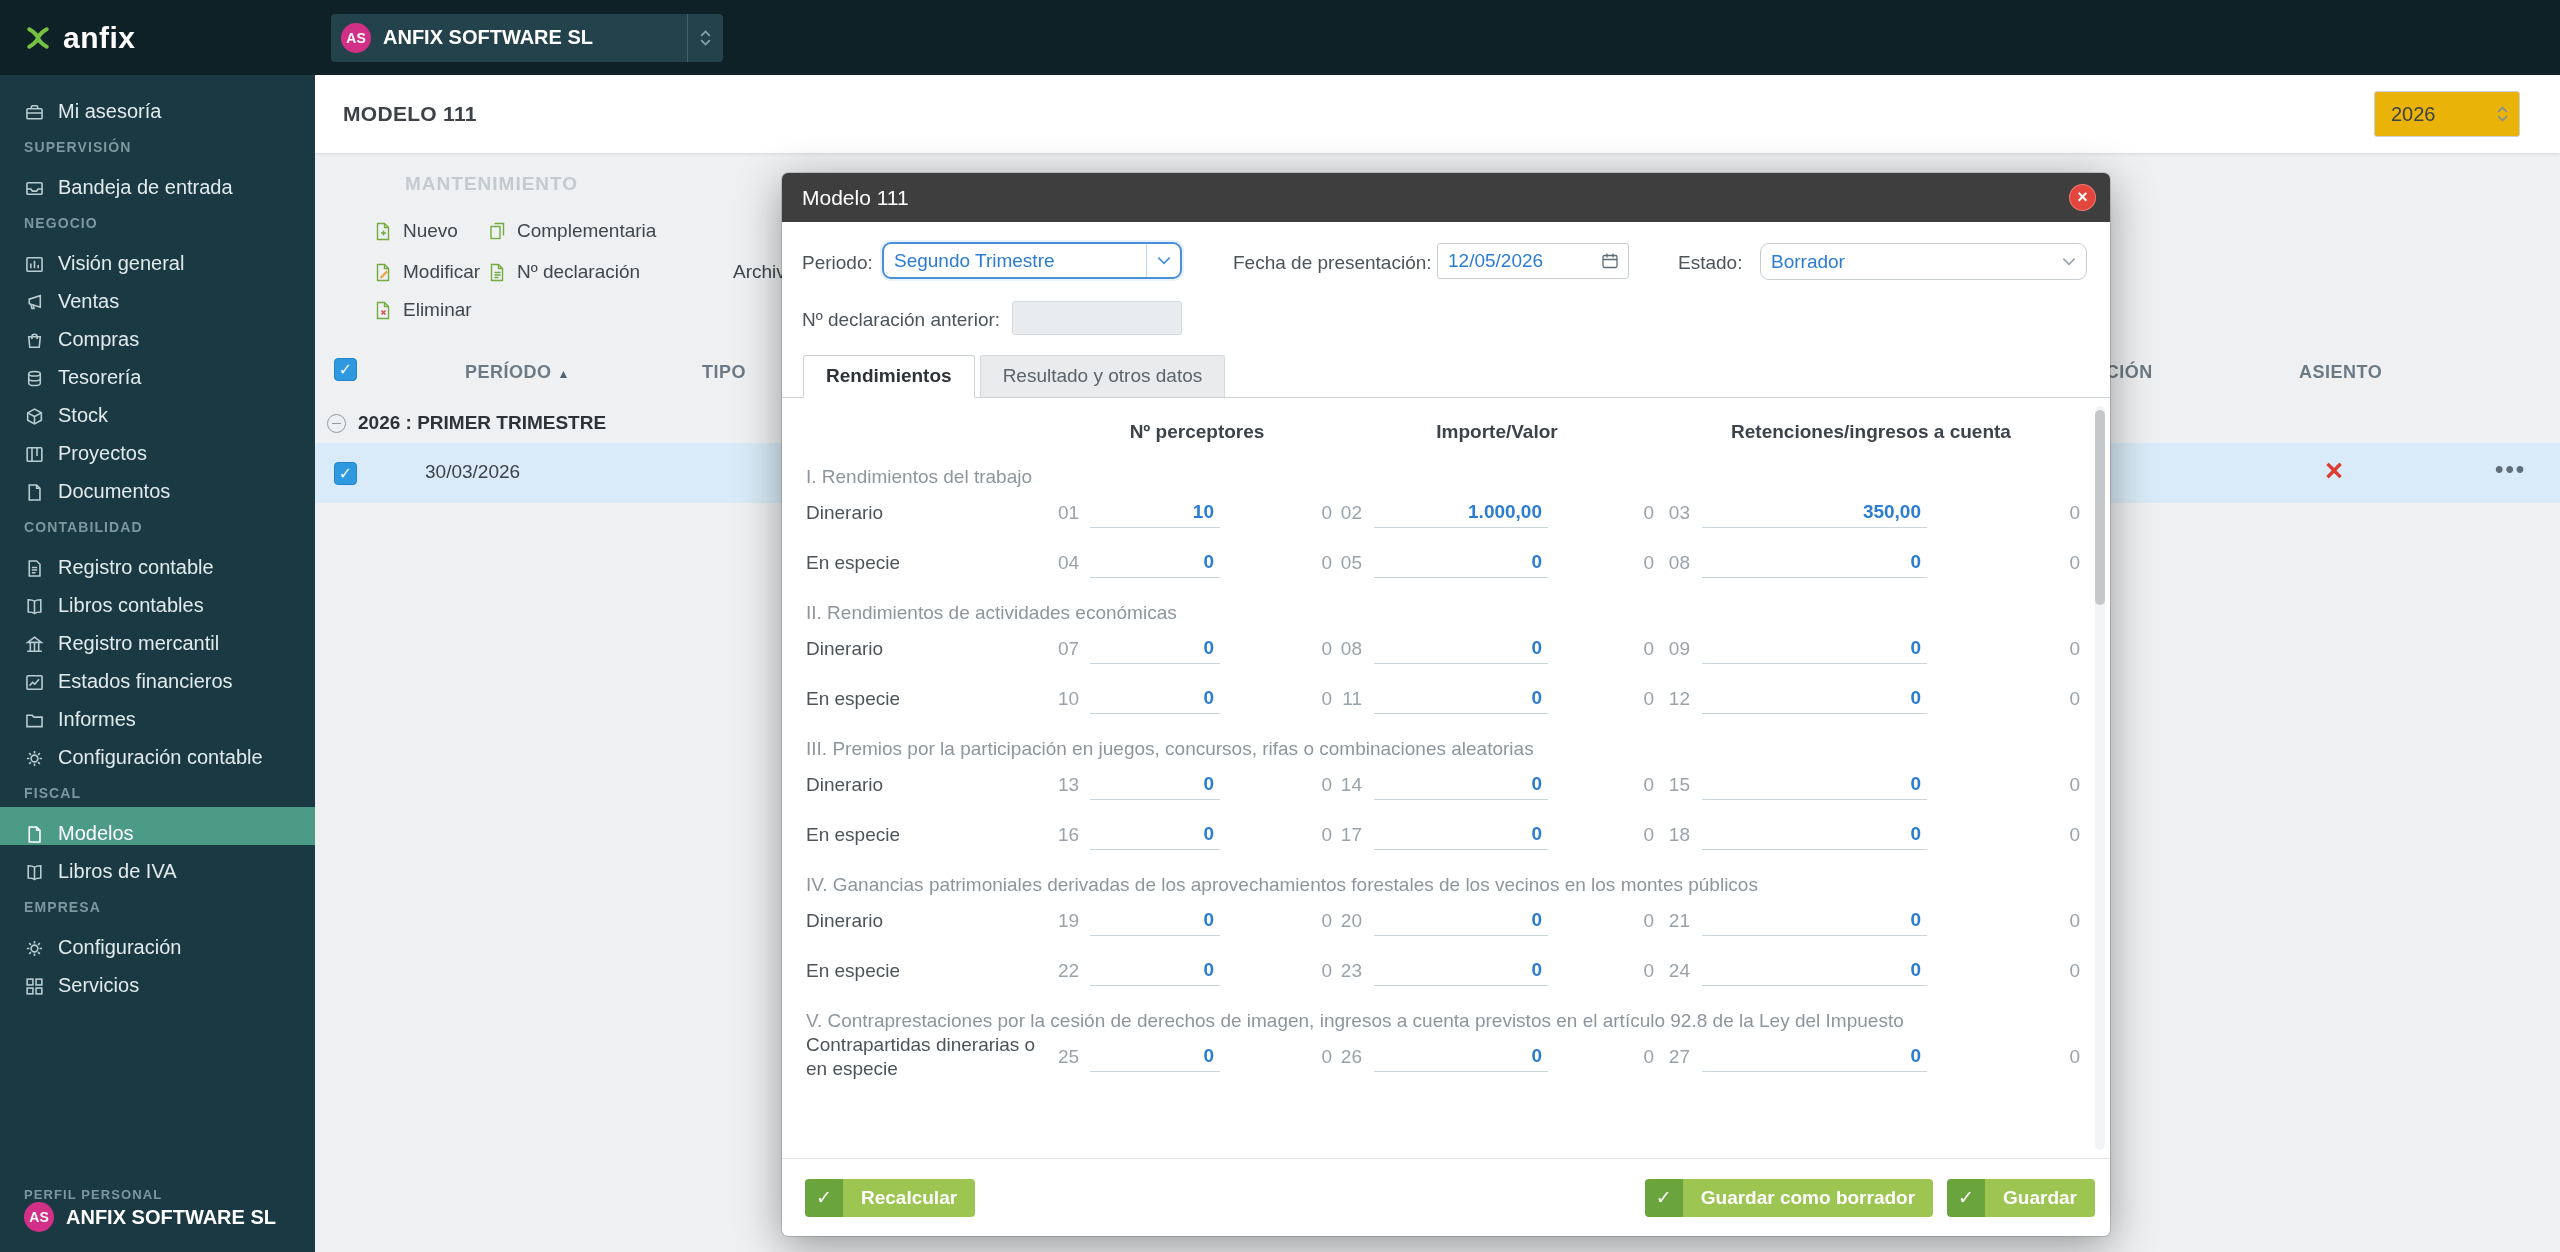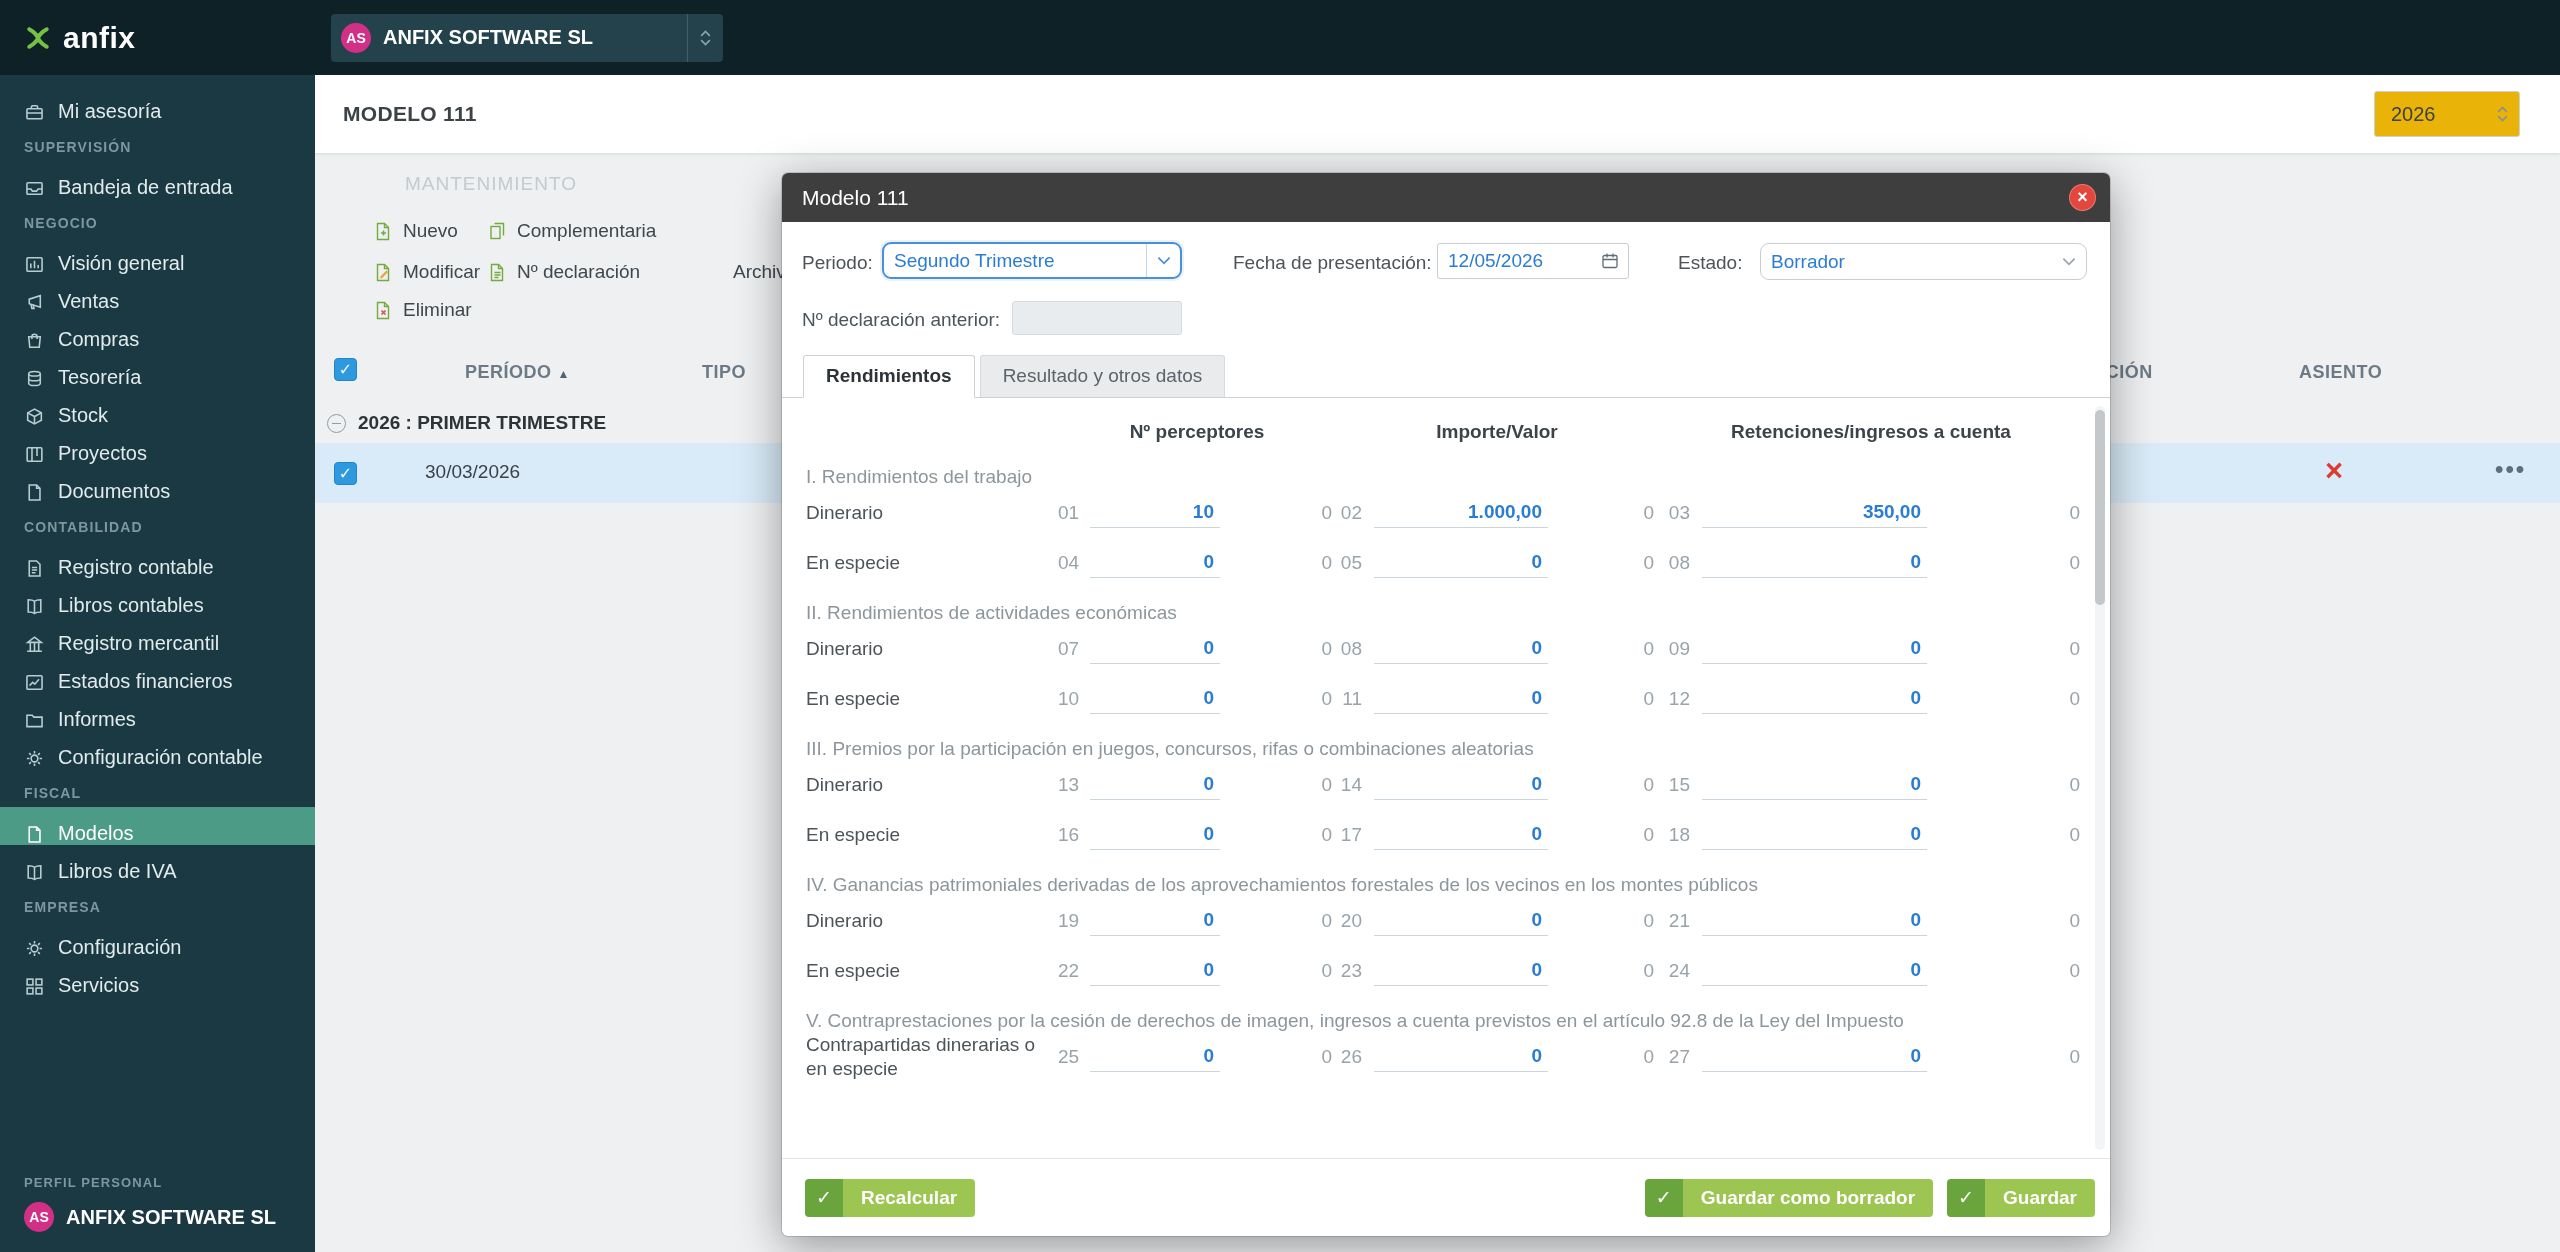--- a/index.html
+++ b/index.html
@@ -18,33 +18,33 @@
 
   
   .sidebar { position:absolute; left:0; top:75px; bottom:0; width:315px; background:#1a3943; display:flex; flex-direction:column; z-index:5; }
   .nav { padding-top:10px; flex:1; }
   .s-item { height:38px; display:flex; align-items:flex-end; gap:13px; padding-left:24px; color:#e2ebec; font-size:20px; cursor:pointer; white-space:nowrap; }
   .s-item svg { flex:0 0 auto; stroke:#b9cdd1; fill:none; stroke-width:1.5; }
   .s-item.active { background:#4c9b86; color:#fff; }
   .s-item.active svg { stroke:#fff; }
   .s-sec { padding:16px 0 6px 24px; color:#7e979e; font-size:14px; font-weight:700; letter-spacing:1.1px; }
   .profile { padding:0 0 20px 24px; }
-  .profile-label { color:#7e979e; font-size:13px; font-weight:700; letter-spacing:1.1px; margin-bottom:12px; }
+  .profile-label { color:#7e979e; font-size:13px; font-weight:700; letter-spacing:1.1px; }
   .profile-row { display:flex; align-items:center; gap:12px; cursor:pointer; }
   .profile-name { color:#fff; font-weight:700; font-size:20px; white-space:nowrap; }
 
   
   .main { position:absolute; left:315px; top:75px; right:0; bottom:0; }
   .page-header { height:78px; background:#fff; box-shadow:0 1px 3px rgba(0,0,0,.10); display:flex; align-items:center; padding:0 40px 0 28px; position:relative; z-index:2; }
   .page-title { font-size:21px; font-weight:700; color:#3c4248; letter-spacing:.3px; }
   .year-box { margin-left:auto; width:146px; height:46px; border:1px solid #ccd1d5; border-radius:3px; background:#eab308; display:flex; align-items:center; padding:0 10px 0 16px; font-size:20px; color:#3c4248; cursor:pointer; }
   .year-box .sp { margin-left:auto; display:flex; }
 
   .workspace { position:relative; height:calc(100% - 78px); }
-  .group-title { position:absolute; left:90px; top:20px; color:#c3cad0; font-weight:400; font-size:19px; letter-spacing:1px; }
+  .group-title { position:absolute; left:90px; top:20px; color:#c3cad0; font-weight:700; font-size:19px; letter-spacing:1px; }
   .tbtn { position:absolute; display:flex; align-items:center; gap:9px; font-size:19px; color:#3f474d; cursor:pointer; height:32px; white-space:nowrap; }
   .tbtn svg { flex:0 0 auto; fill:none; }
 
   
   .th { position:absolute; top:209px; font-size:18px; font-weight:700; color:#6b7a85; letter-spacing:.5px; white-space:nowrap; }
   .sort { font-size:12px; color:#55626c; margin-left:6px; }
   .cb { width:23px; height:23px; background:#2f99e0; border:1px solid #2384c8; border-radius:4px; color:#fff; display:flex; align-items:center; justify-content:center; font-size:16px; cursor:pointer; }
   .cb-head { position:absolute; left:19px; top:205px; }
   .group-row { position:absolute; left:0; right:0; top:252px; height:36px; display:flex; align-items:center; padding-left:12px; gap:12px; cursor:pointer; }
   .collapse-ic { width:19px; height:19px; border:1.6px solid #909da6; border-radius:50%; position:relative; flex:0 0 auto; }

